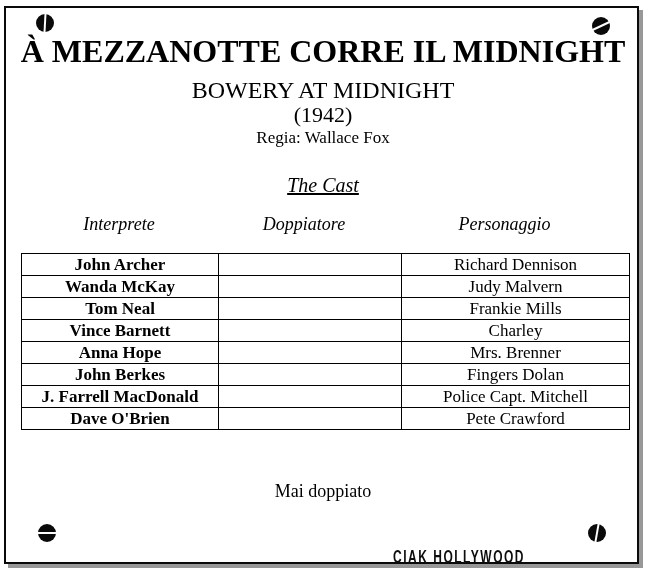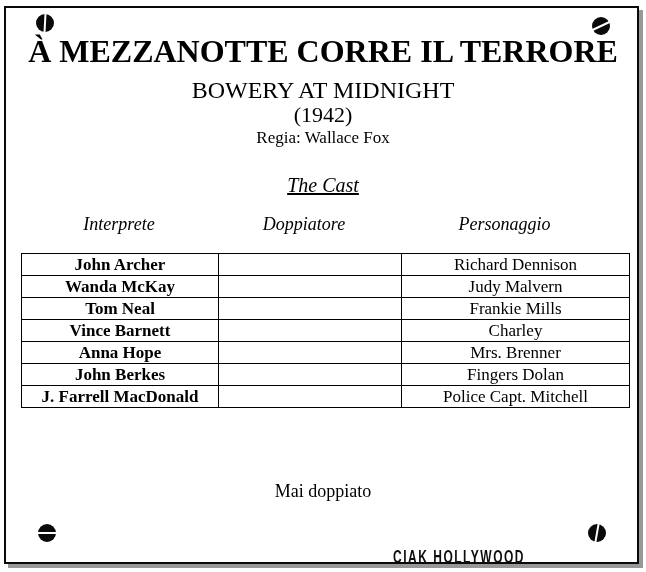--- a/index.html
+++ b/index.html
@@ -162,21 +162,21 @@
 <div class="screw tr">
     <span class="slot"></span>
   </div>
 <div class="screw bl">
     <span class="slot"></span>
   </div>
 <div class="screw br">
     <span class="slot"></span>
   </div>
 
-<div class="centered-text title-it">À MEZZANOTTE CORRE IL TERRORE</div>
+<div class="centered-text title-it">À MEZZANOTTE CORRE IL MIDNIGHT</div>
 <div class="centered-text title-en">BOWERY AT MIDNIGHT</div>
 <div class="centered-text year">(1942)</div>
 <div class="centered-text director">Regia: Wallace Fox</div>
 
 <div class="centered-text cast-heading">The Cast</div>
 
 <div class="col-headers">
   <div class="col-h c1">Interprete</div>
   <div class="col-h c2">Doppiatore</div>
   <div class="col-h c3">Personaggio</div>
@@ -212,20 +212,25 @@
       <tr>
         <td class="cell-interprete">John Berkes</td>
         <td class="cell-doppiatore">&nbsp;</td>
         <td class="cell-personaggio">Fingers Dolan</td>
       </tr>
       <tr>
         <td class="cell-interprete">J. Farrell MacDonald</td>
         <td class="cell-doppiatore">&nbsp;</td>
         <td class="cell-personaggio">Police Capt. Mitchell</td>
       </tr>
+      <tr>
+        <td class="cell-interprete">Dave O'Brien</td>
+        <td class="cell-doppiatore">&nbsp;</td>
+        <td class="cell-personaggio">Pete Crawford</td>
+      </tr>
     </tbody>
 </table>
 
 <div class="centered-text dubbing-note">Mai doppiato</div>
 
 <div class="logo">
   <span class="logo-inner">CIAK HOLLYWOOD</span>
 </div>
 
 </body></html>

